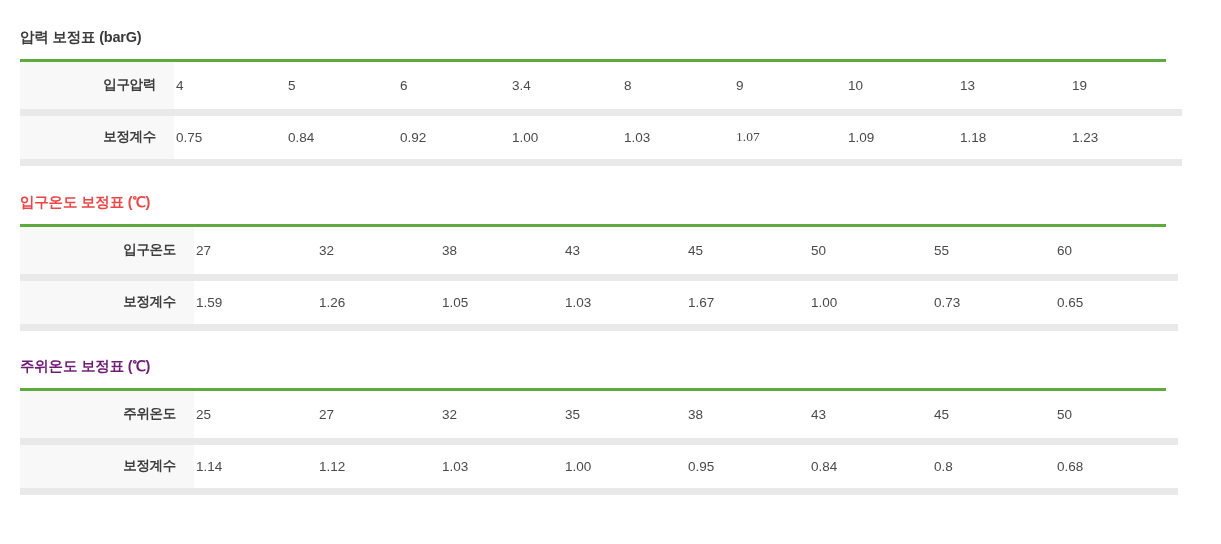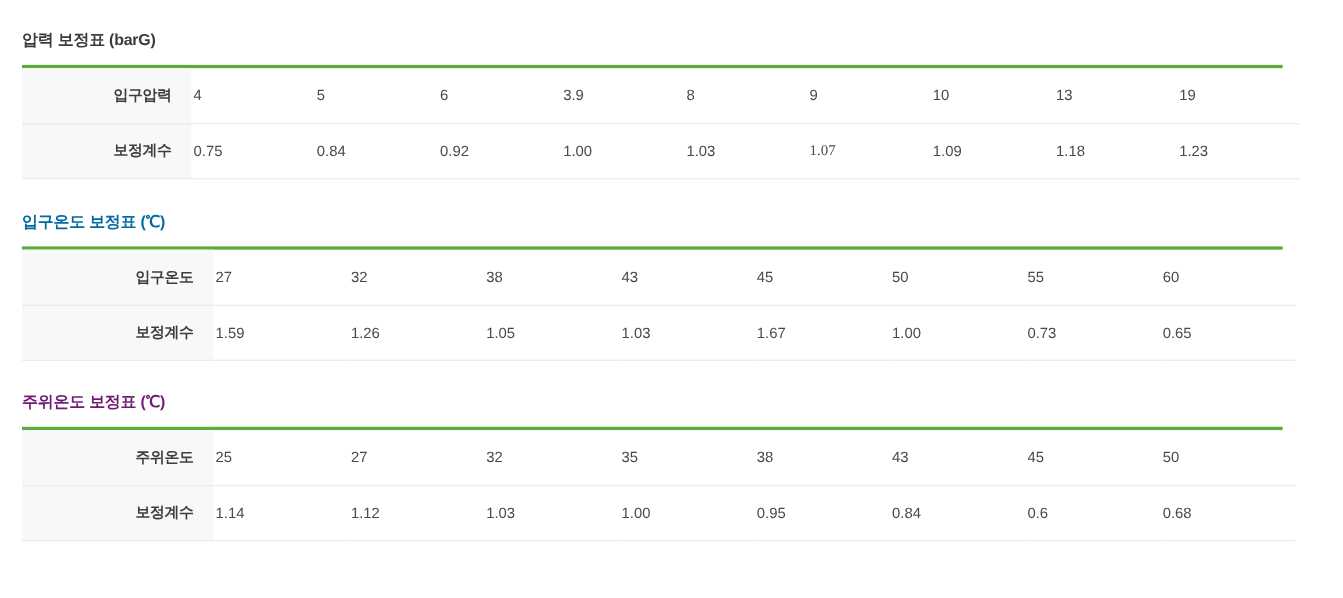--- a/index.html
+++ b/index.html
@@ -44,21 +44,21 @@
   table.ctable {
     width: 1146px;
     border-collapse: collapse;
     table-layout: fixed;
   }
   table.ctable tr {
     height: 50px;
   }
   table.ctable th,
   table.ctable td {
-    border-bottom: 1px solid #c2410c;
+    border-bottom: 7px solid #c2410c;
     font-weight: normal;
     font-size: 13.5px;
     color: #444444;
     padding: 0;
     vertical-align: middle;
   }
   table.ctable th.rowhead {
     background: #f8f8f8;
     text-align: right;
     padding-right: 18px;
@@ -93,21 +93,21 @@
   <div class="section" id="sec0">
     <h2 class="section-title" style="color: rgb(58, 58, 58);">압력 보정표 (barG)</h2>
     <div class="tbl-wrap" style="border-top-color: rgb(95, 170, 60);">
       <table class="ctable t1">
         <tbody>
           <tr>
             <th class="rowhead" style="background: rgb(248, 248, 248); border-bottom-color: rgb(233, 233, 233);">입구압력</th>
             <td class="cell" style="border-bottom-color: rgb(233, 233, 233);">4</td>
             <td class="cell" style="border-bottom-color: rgb(233, 233, 233);">5</td>
             <td class="cell" style="border-bottom-color: rgb(233, 233, 233);">6</td>
-            <td class="cell" style="border-bottom-color: rgb(233, 233, 233);">3.9</td>
+            <td class="cell" style="border-bottom-color: rgb(233, 233, 233);">3.4</td>
             <td class="cell" style="border-bottom-color: rgb(233, 233, 233);">8</td>
             <td class="cell" style="border-bottom-color: rgb(233, 233, 233);">9</td>
             <td class="cell" style="border-bottom-color: rgb(233, 233, 233);">10</td>
             <td class="cell" style="border-bottom-color: rgb(233, 233, 233);">13</td>
             <td class="cell" style="border-bottom-color: rgb(233, 233, 233);">19</td>
           </tr>
           <tr>
             <th class="rowhead" style="background: rgb(248, 248, 248); border-bottom-color: rgb(233, 233, 233);">보정계수</th>
             <td class="cell" style="border-bottom-color: rgb(233, 233, 233);">0.75</td>
             <td class="cell" style="border-bottom-color: rgb(233, 233, 233);">0.84</td>
@@ -118,21 +118,21 @@
             <td class="cell" style="border-bottom-color: rgb(233, 233, 233);">1.09</td>
             <td class="cell" style="border-bottom-color: rgb(233, 233, 233);">1.18</td>
             <td class="cell" style="border-bottom-color: rgb(233, 233, 233);">1.23</td>
           </tr>
         </tbody>
       </table>
     </div>
   </div>
 
   <div class="section" id="sec1">
-    <h2 class="section-title" style="color: #0369a1;">입구온도 보정표 (℃)</h2>
+    <h2 class="section-title" style="color: #ef4444;">입구온도 보정표 (℃)</h2>
     <div class="tbl-wrap" style="border-top-color: rgb(95, 170, 60);">
       <table class="ctable t2">
         <tbody>
           <tr>
             <th class="rowhead" style="background: rgb(248, 248, 248); border-bottom-color: rgb(233, 233, 233);">입구온도</th>
             <td class="cell" style="border-bottom-color: rgb(233, 233, 233);">27</td>
             <td class="cell" style="border-bottom-color: rgb(233, 233, 233);">32</td>
             <td class="cell" style="border-bottom-color: rgb(233, 233, 233);">38</td>
             <td class="cell" style="border-bottom-color: rgb(233, 233, 233);">43</td>
             <td class="cell" style="border-bottom-color: rgb(233, 233, 233);">45</td>
@@ -173,21 +173,21 @@
             <td class="cell" style="border-bottom-color: rgb(233, 233, 233);">50</td>
           </tr>
           <tr>
             <th class="rowhead" style="background: rgb(248, 248, 248); border-bottom-color: rgb(233, 233, 233);">보정계수</th>
             <td class="cell" style="border-bottom-color: rgb(233, 233, 233);">1.14</td>
             <td class="cell" style="border-bottom-color: rgb(233, 233, 233);">1.12</td>
             <td class="cell" style="border-bottom-color: rgb(233, 233, 233);">1.03</td>
             <td class="cell" style="border-bottom-color: rgb(233, 233, 233);">1.00</td>
             <td class="cell" style="border-bottom-color: rgb(233, 233, 233);">0.95</td>
             <td class="cell" style="border-bottom-color: rgb(233, 233, 233);">0.84</td>
-            <td class="cell" style="border-bottom-color: rgb(233, 233, 233);">0.6</td>
+            <td class="cell" style="border-bottom-color: rgb(233, 233, 233);">0.8</td>
             <td class="cell" style="border-bottom-color: rgb(233, 233, 233);">0.68</td>
           </tr>
         </tbody>
       </table>
     </div>
   </div>
 
 </div>
 
 </body></html>

